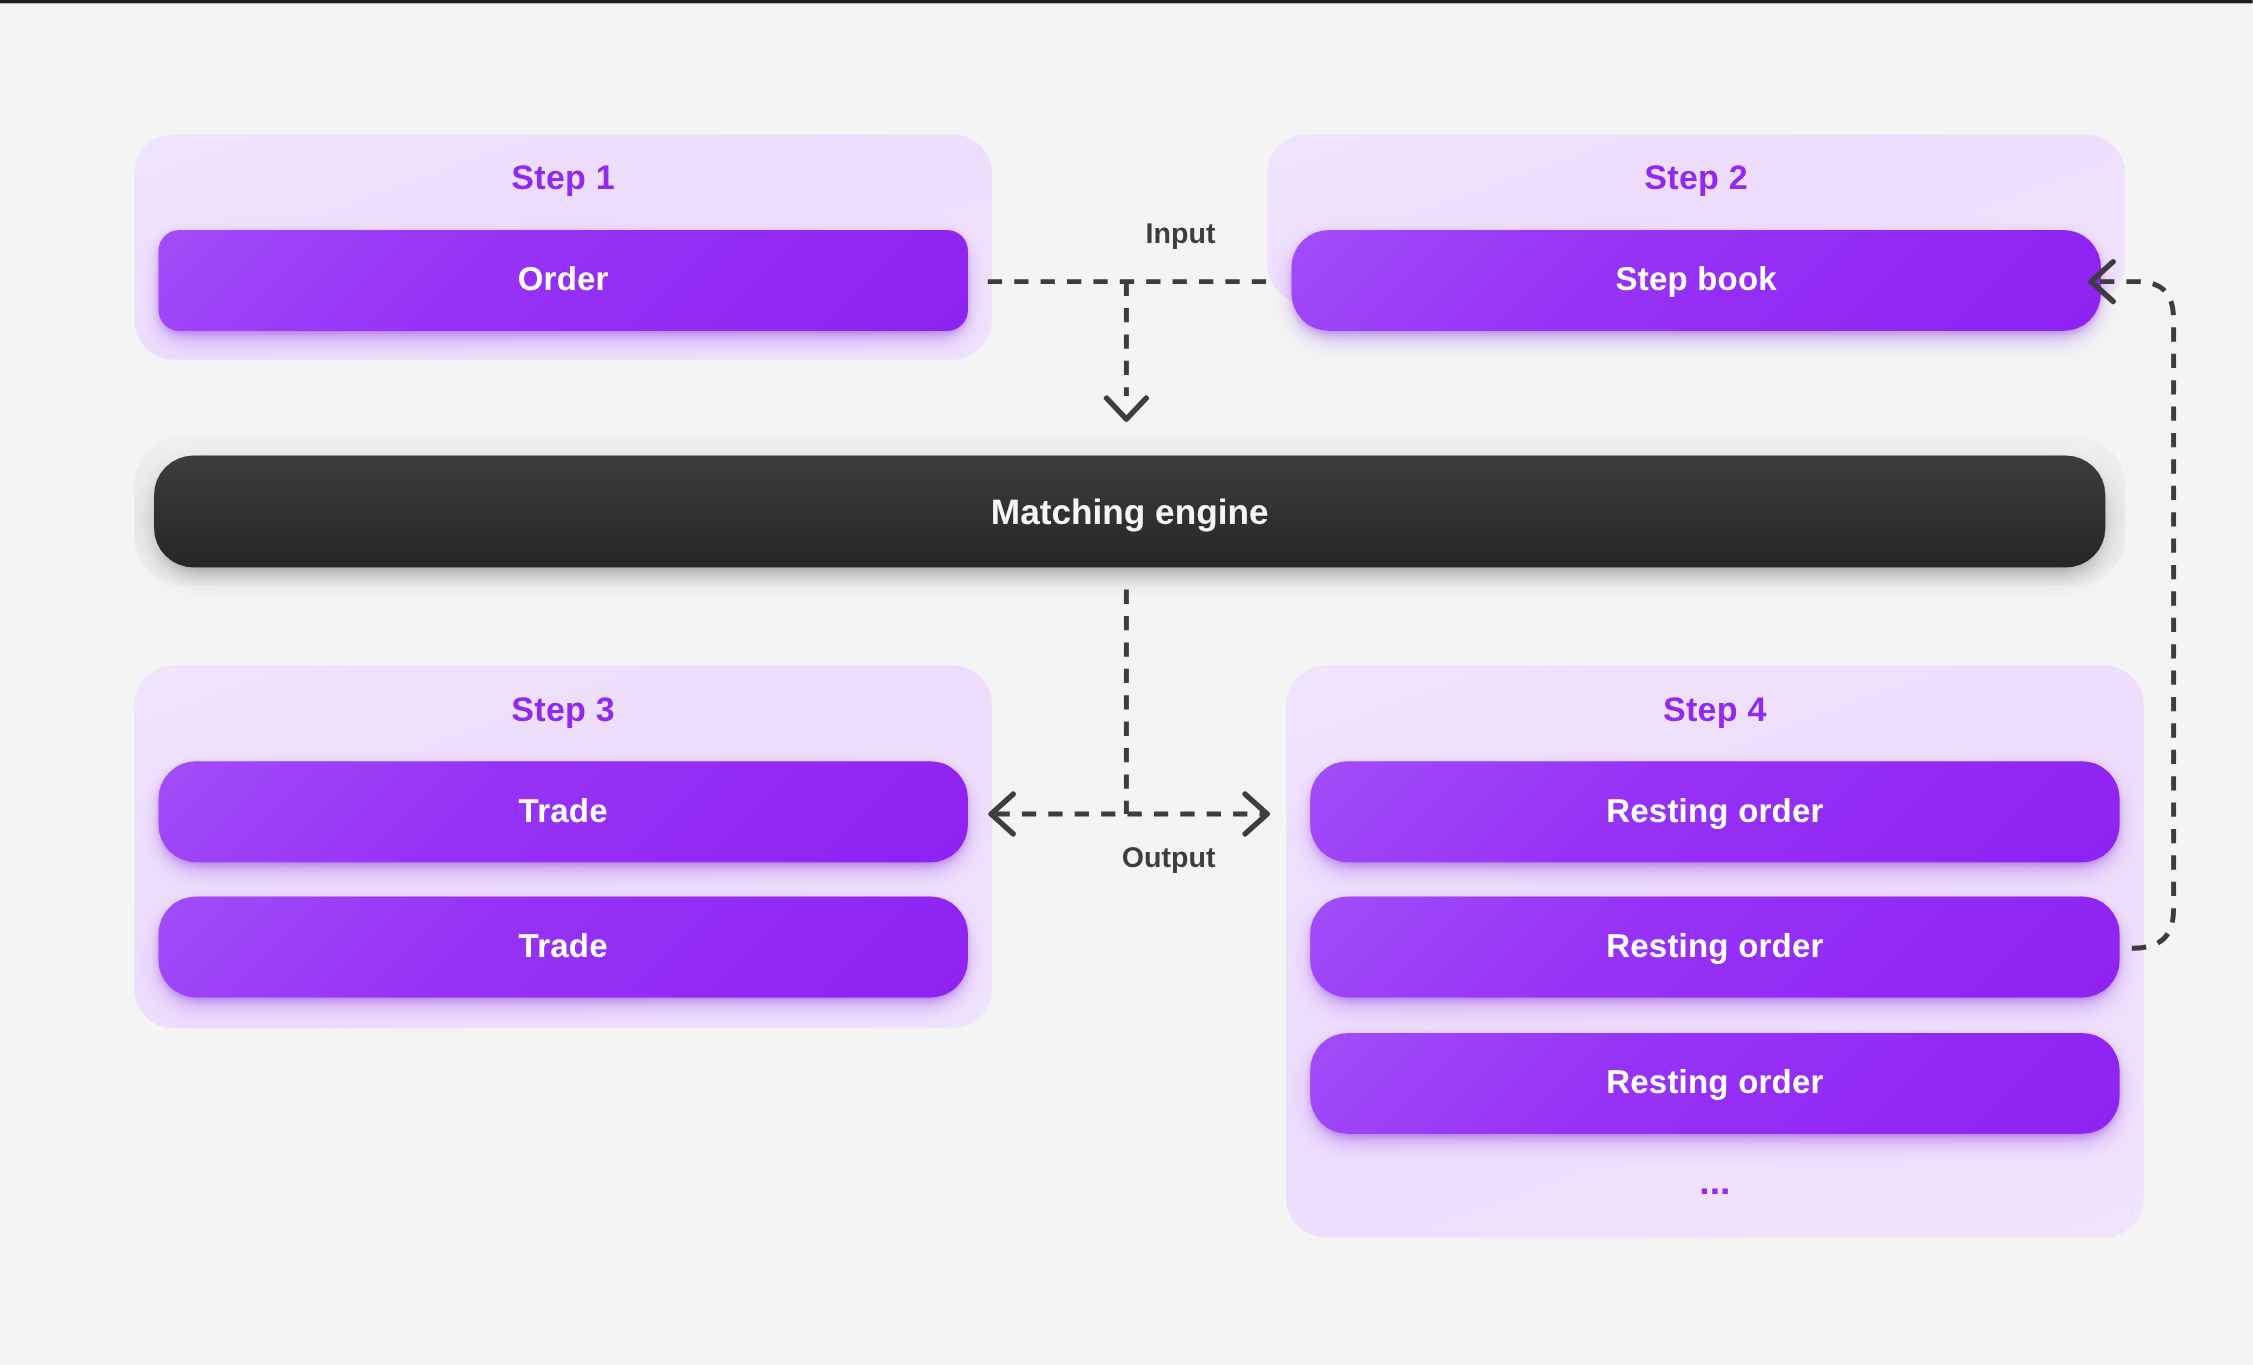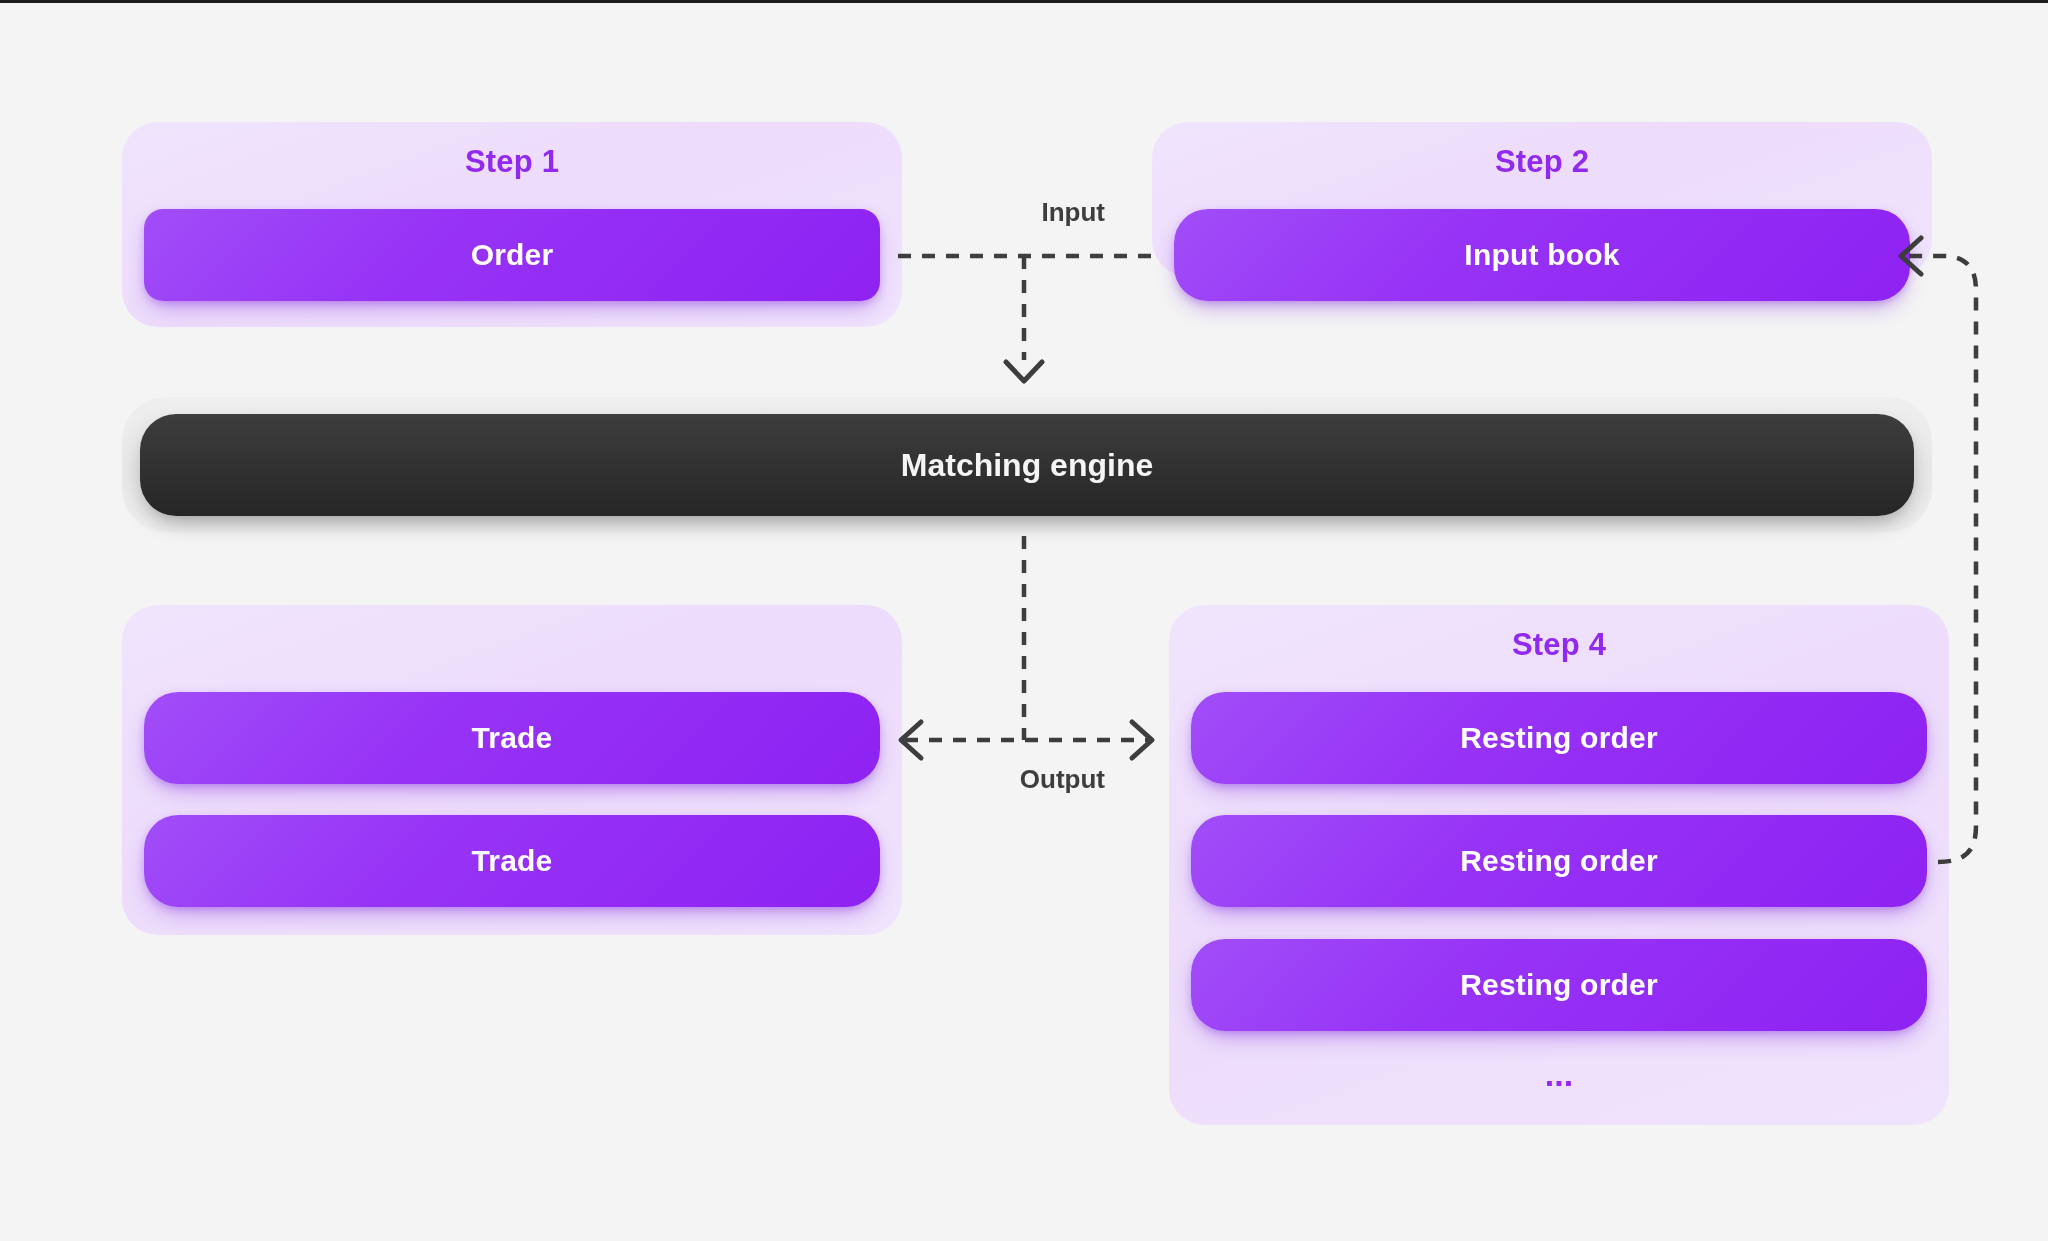--- a/index.html
+++ b/index.html
@@ -125,28 +125,29 @@
 
 <div class="canvas">
 
   <div class="step-card" style="left:122px; top:122px; width:780px; height:205px;">
     <div class="step-title">Step 1</div>
     <div class="pill" style="left:22px; top:87px; width:736px; height:92px;border-radius:19px;">Order</div>
   </div>
 
   <div class="step-card" style="left:1152px; top:122px; width:780px; height:154px;">
     <div class="step-title">Step 2</div>
-    <div class="pill" style="left:22px; top:87px; width:736px; height:92px;">Input book</div>
+    <div class="pill" style="left:22px; top:87px; width:736px; height:92px;">Step book</div>
   </div>
 
   <div class="engine-shell" style="left:122px; top:397px; width:1810px; height:135px;">
     <div class="engine-bar" style="left:18px; top:17px; width:1774px; height:102px;">Matching engine</div>
   </div>
 
   <div class="step-card" style="left:122px; top:605px; width:780px; height:330px;">
+    <div class="step-title">Step 3</div>
     <div class="pill" style="left:22px; top:87px; width:736px; height:92px;">Trade</div>
     <div class="pill" style="left:22px; top:210px; width:736px; height:92px;">Trade</div>
   </div>
 
   <div class="step-card" style="left:1152px; top:605px; width:780px; height:520px;margin-left:17px;">
     <div class="step-title">Step 4</div>
     <div class="pill" style="left:22px; top:87px; width:736px; height:92px;">Resting order</div>
     <div class="pill" style="left:22px; top:210px; width:736px; height:92px;">Resting order</div>
     <div class="pill" style="left:22px; top:334px; width:736px; height:92px;">Resting order</div>
     <div class="ellipsis" style="top:452px;">...</div>

